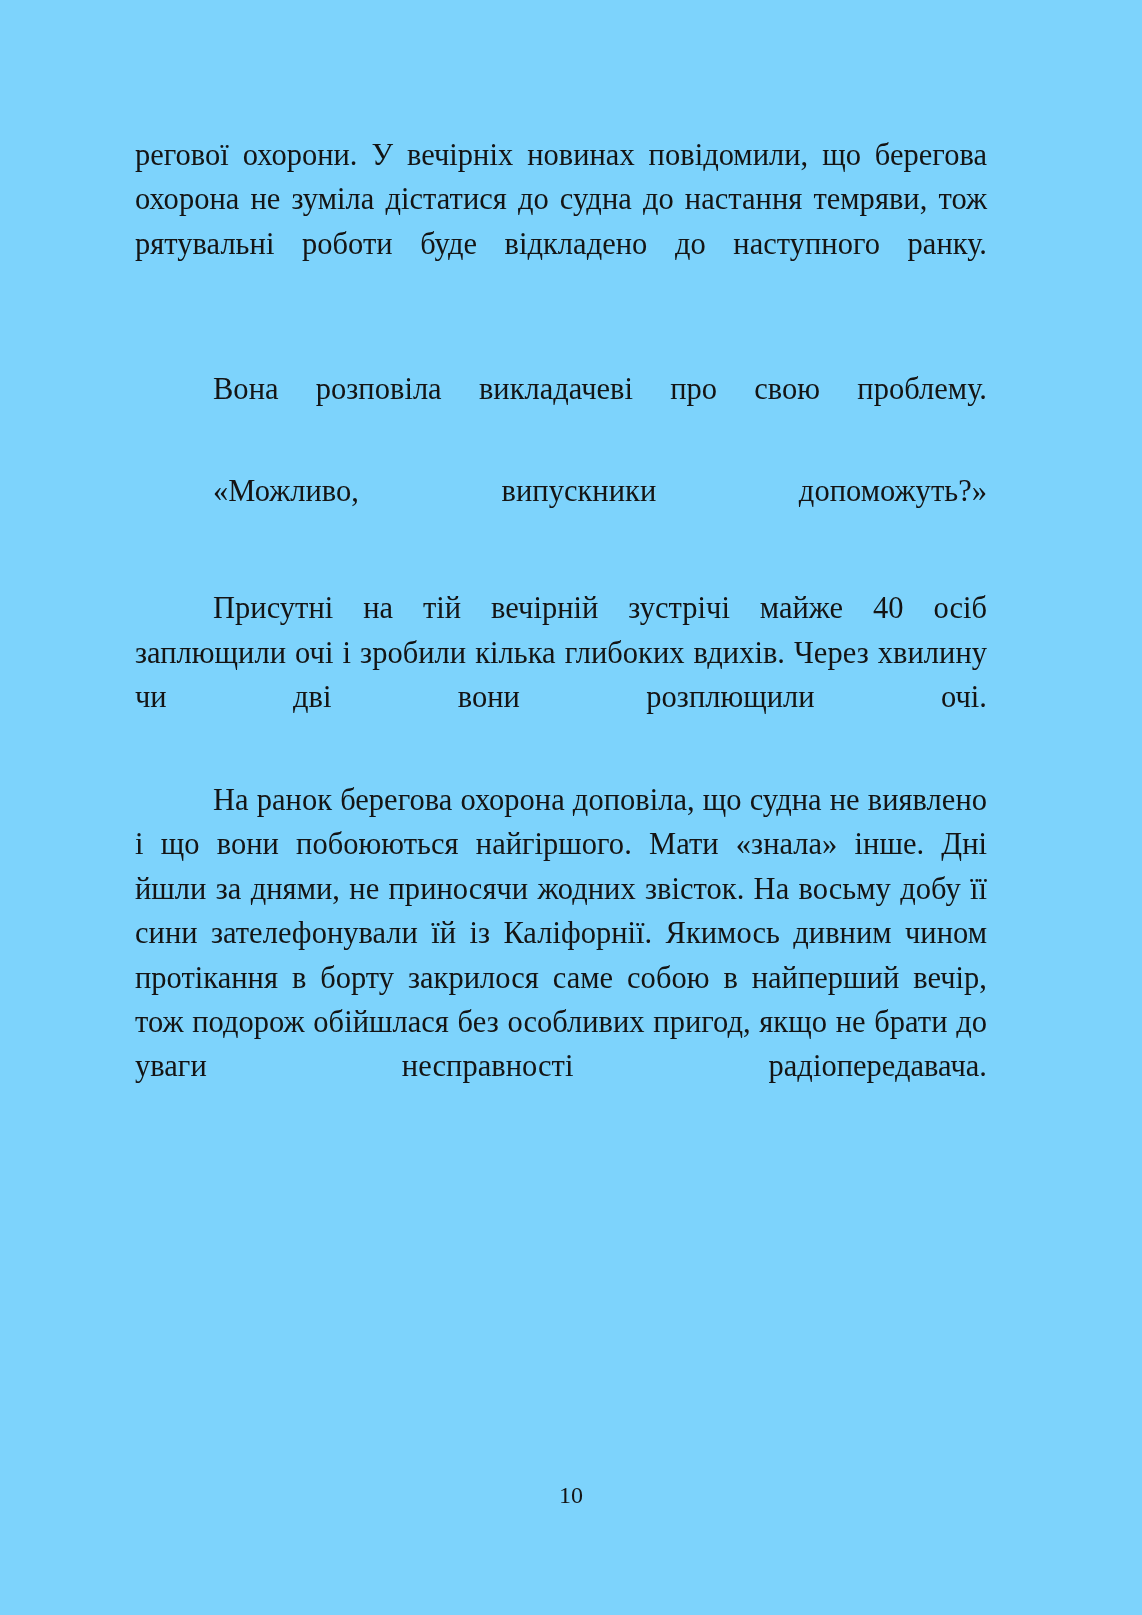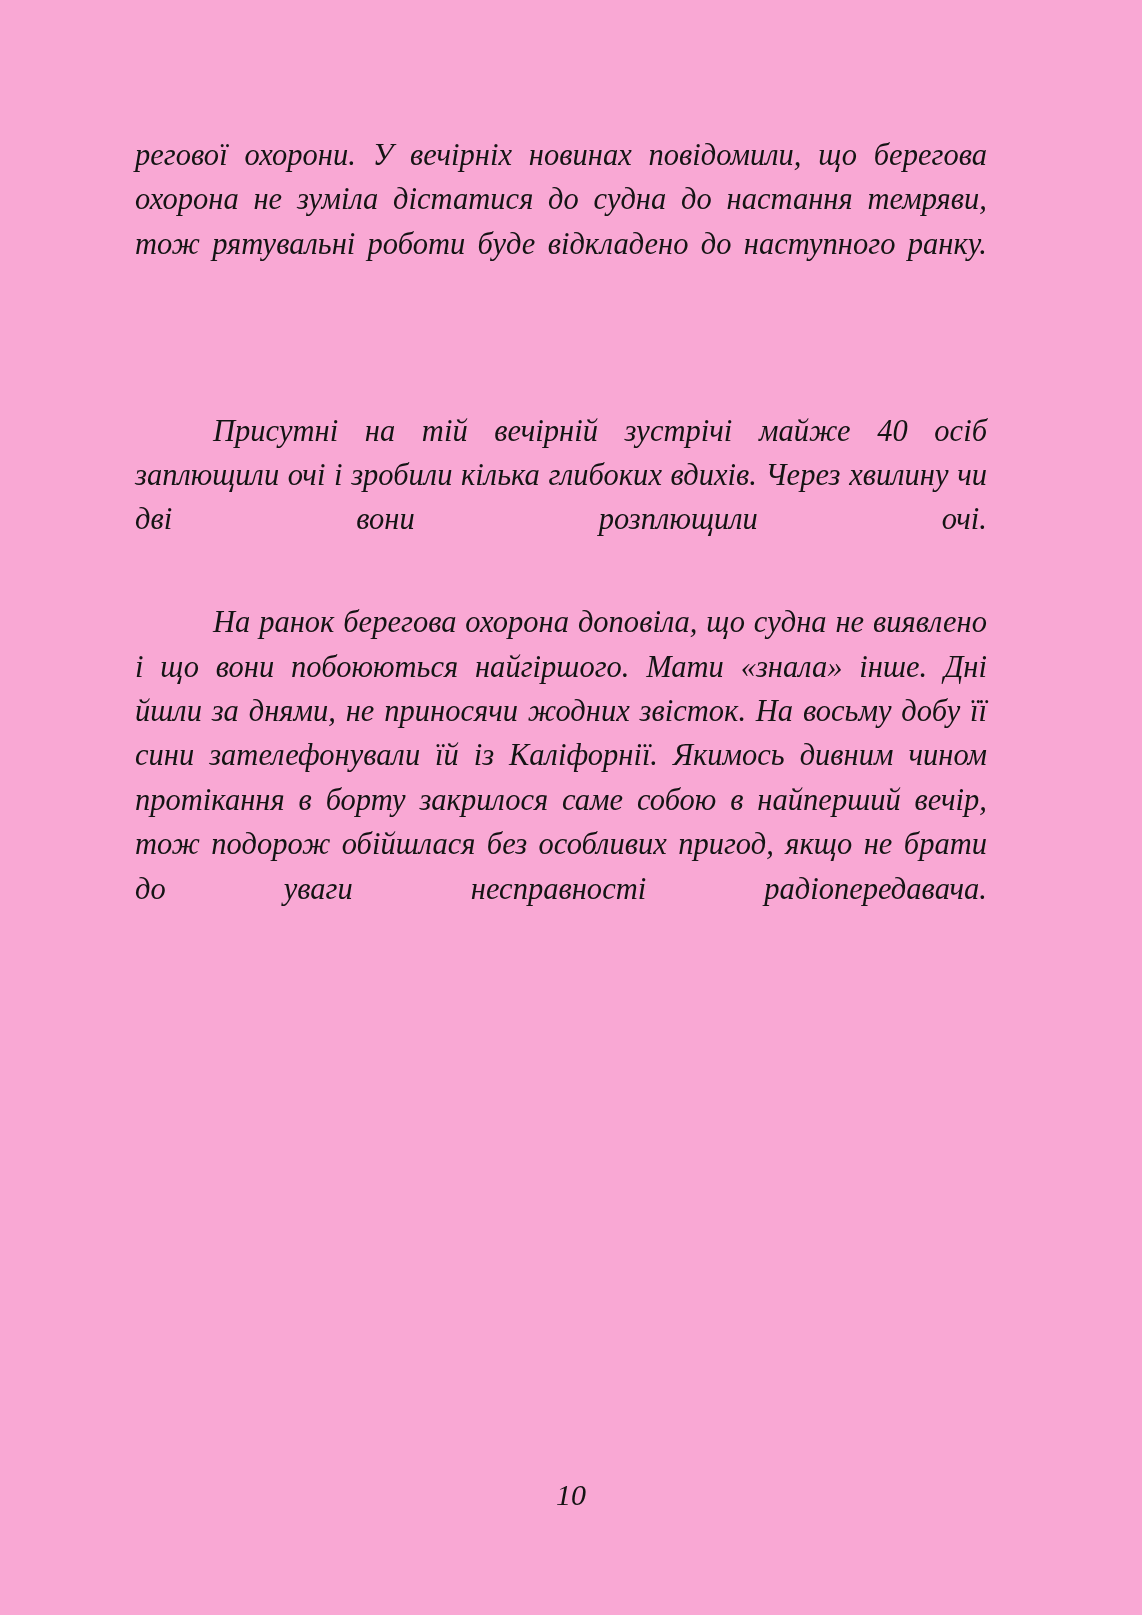--- a/index.html
+++ b/index.html
@@ -10,24 +10,23 @@
   }
   body {
     font-family: "Liberation Serif", "DejaVu Serif", serif;
     color: #141414;
   }
   .page {
     position: relative;
     width: 1142px;
     height: 1615px;
     margin: 0 auto;
-    background: #f9a8d4;
+    background: #7dd3fc;
     overflow: hidden;
     box-sizing: border-box;
-    font-style: italic;
   }
   .text-block {
     position: absolute;
     left: 135px;
     top: 133px;
     width: 852px;
   }
   p.para {
     margin: 0 0 0 0;
     font-size: 30.5px;
@@ -50,43 +49,45 @@
   }
   .para-gap {
     height: 14px;
   }
   .folio {
     position: absolute;
     left: 0;
     top: 1476px;
     width: 1142px;
     text-align: center;
-    font-size: 30px;
+    font-size: 24px;
     line-height: 38px;
     color: #141414;
   }
 </style>
 </head>
 <body>
 
 <div class="page">
 
   <div class="text-block">
 
     <p class="para no-indent">регової охорони. У вечірніх новинах повідомили, що берегова охорона не зуміла дістатися до судна до настання темряви, тож рятувальні роботи буде відкладено до наступного ранку.</p>
     <div class="para-gap"></div>
 
     <div class="para-gap"></div>
 
     <div class="para-gap"></div>
 
     <div class="para-gap"></div>
 
+    <p class="para">Вона розповіла викладачеві про свою проблему.</p>
     <div class="para-gap"></div>
 
+    <p class="para">«Можливо, випускники допоможуть?»</p>
     <div class="para-gap"></div>
 
     <div class="para-gap"></div>
 
     <p class="para">Присутні на тій вечірній зустрічі майже 40 осіб заплющили очі і зробили кілька глибоких вдихів. Через хвилину чи дві вони розплющили очі.</p>
     <div class="para-gap"></div>
 
     <p class="para">На ранок берегова охорона доповіла, що судна не виявлено і що вони побоюються найгіршого. Мати «знала» інше. Дні йшли за днями, не приносячи жодних звісток. На восьму добу її сини зателефонували їй із Каліфорнії. Якимось дивним чином протікання в борту закрилося саме собою в найперший вечір, тож подорож обійшлася без особливих пригод, якщо не брати до уваги несправності радіопередавача.</p>
 
   </div>

